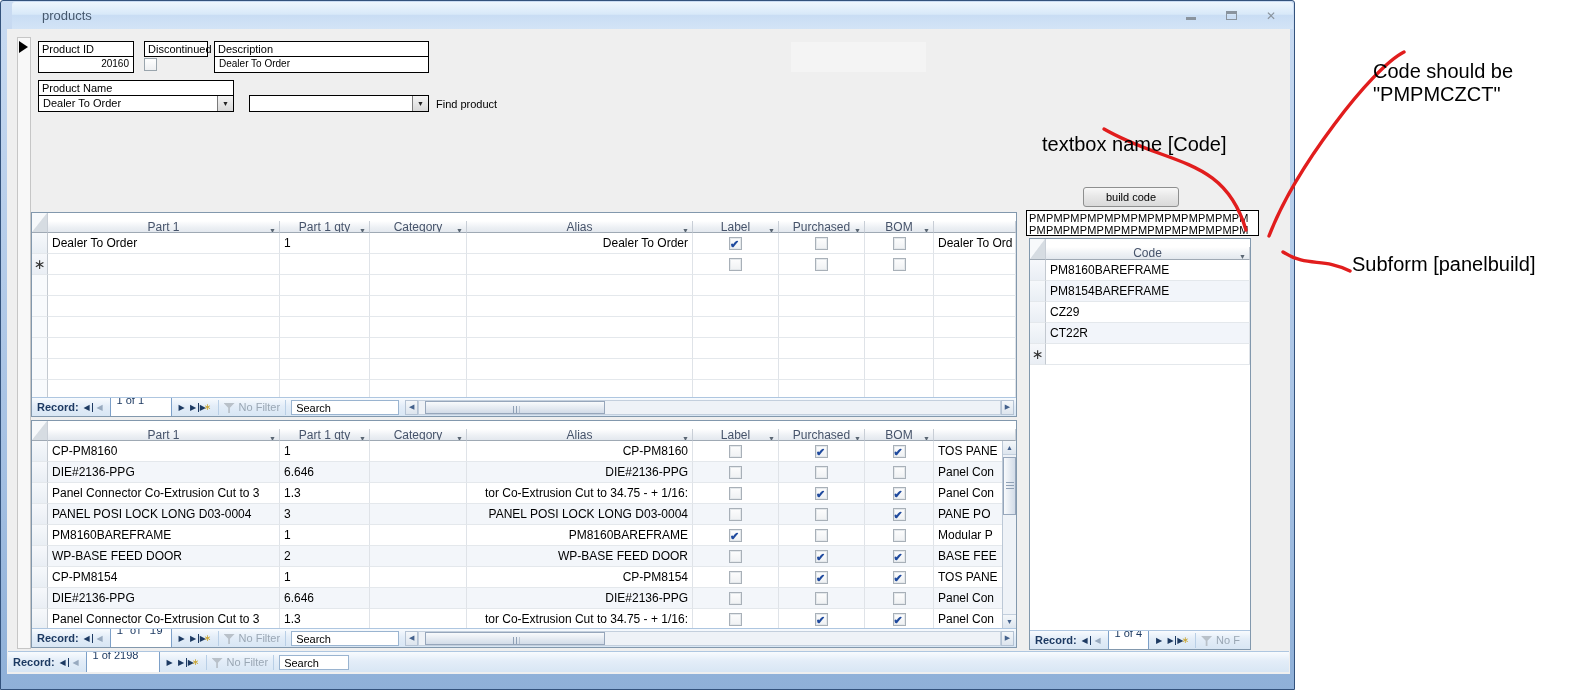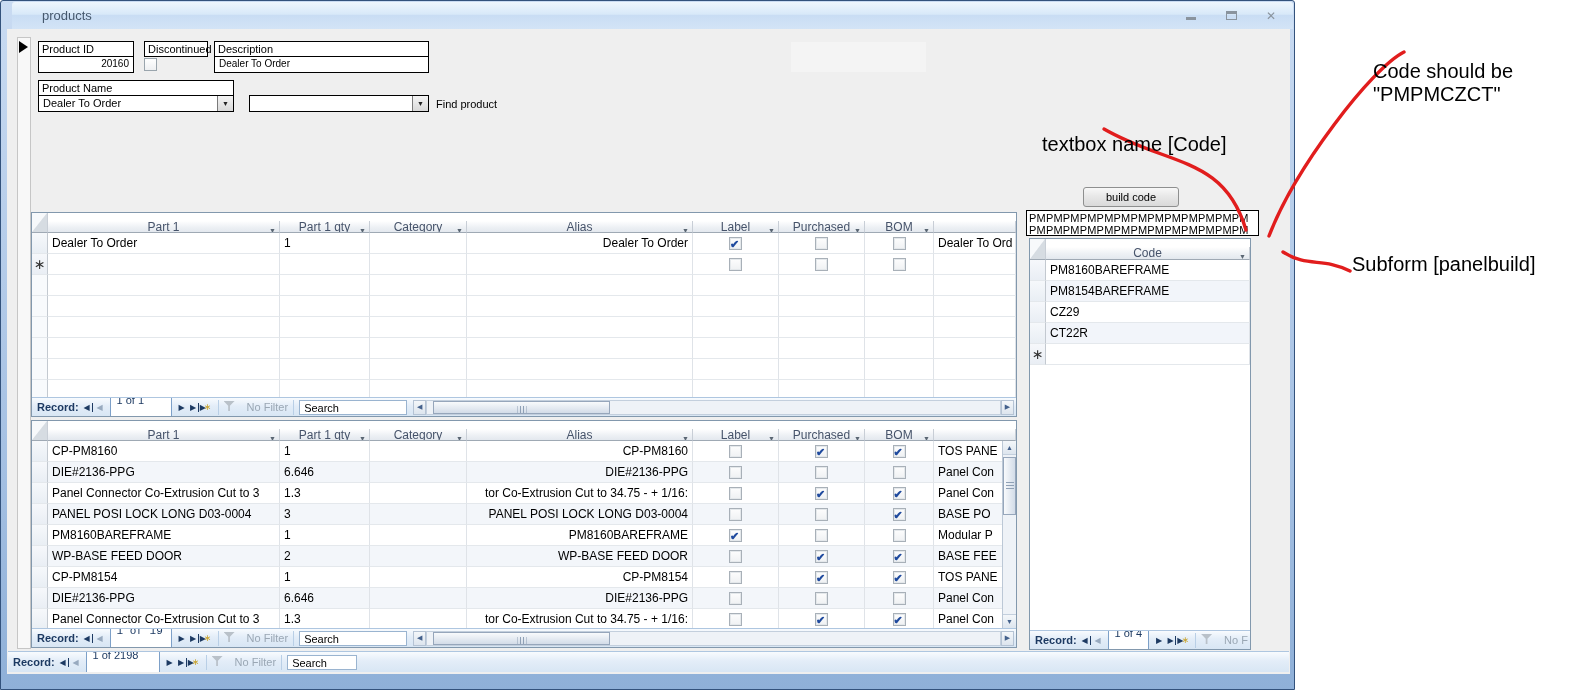--- a/index.html
+++ b/index.html
@@ -46,21 +46,21 @@
   .cb.on::after { content:"✔"; position:absolute; left:0px; top:-4px; font-size:11px; font-weight:bold; color:#1f4a9e; }
 
   
   .nav { position:absolute; left:0; right:0; bottom:0; height:19px; background:linear-gradient(#f8fbfe,#e3edf8 45%,#d8e6f4); border-top:1px solid #aec6e0; display:flex; align-items:center; font-size:11px; color:#1d3a62; overflow:hidden; }
   .nav .rec { font-weight:bold; margin:0 4px 0 5px; }
   .nav-btn { width:14px; text-align:center; font-size:8px; color:#1d3a62; flex:0 0 auto; }
   .nav-btn.dim { color:#98aabf; }
   .nav-box { background:#fff; border:1px solid #7da0c8; padding:0px 6px; height:30px; line-height:14px; margin:0 3px; flex:0 0 auto; }
   .nav-sep { width:1px; height:15px; background:#b9cfe6; margin:0 5px; flex:0 0 auto; }
   .gold { color:#c9a227; font-size:9px; margin-left:-2px; }
-  .nofilter { display:flex; align-items:flex-start; gap:12px; color:#9aa7b4; flex:0 0 auto; }
+  .nofilter { display:flex; align-items:flex-end; gap:4px; color:#9aa7b4; flex:0 0 auto; }
   .funnel { width:11px; height:10px; background:#b9c1c9; clip-path:polygon(0 0,100% 0,58% 48%,58% 100%,42% 100%,42% 48%); }
   .searchbox { background:#fff; border:1px solid #9ab4d0; height:15px; line-height:14px; padding:0 4px; color:#000; flex:0 0 auto; }
 
   
   .hscroll { display:flex; align-items:center; flex:1 1 auto; height:15px; margin:0 2px 0 6px; }
   .sb-arrow { width:13px; height:15px; display:flex; align-items:center; justify-content:center; font-size:7px; color:#44618c; background:linear-gradient(#f4f7fa,#dde5ee); border:1px solid #b5c3d4; flex:0 0 auto; }
   .sb-track { flex:1 1 auto; height:15px; background:#eef2f7; border:1px solid #c3cfdd; position:relative; }
   .sb-thumb { position:absolute; top:0; bottom:0; background:linear-gradient(#f8fafc,#d3dce8); border:1px solid #96a6bb; }
   .grip { position:absolute; left:50%; top:4px; width:9px; height:7px; transform:translateX(-50%);
     background:repeating-linear-gradient(90deg,#8fa0b5 0 1px,transparent 1px 3px); }
@@ -418,21 +418,21 @@
           <div class="c r">PANEL POSI LOCK LONG D03-0004</div>
           <div class="c ck">
               <span class="cb"></span>
             </div>
           <div class="c ck">
               <span class="cb"></span>
             </div>
           <div class="c ck">
               <span class="cb on"></span>
             </div>
-          <div class="c">BASE PO</div>
+          <div class="c">PANE PO</div>
         </div>
           <div class="ds-row">
           <div class="rowsel"></div>
           <div class="c">PM8160BAREFRAME</div>
           <div class="c">1</div>
           <div class="c"></div>
           <div class="c r">PM8160BAREFRAME</div>
           <div class="c ck">
               <span class="cb on"></span>
             </div>

